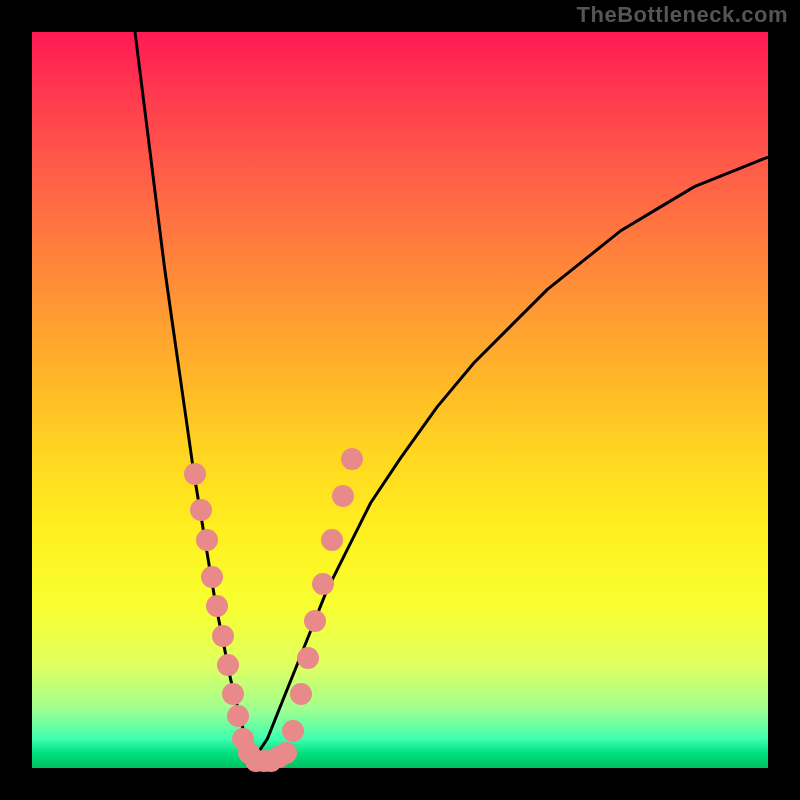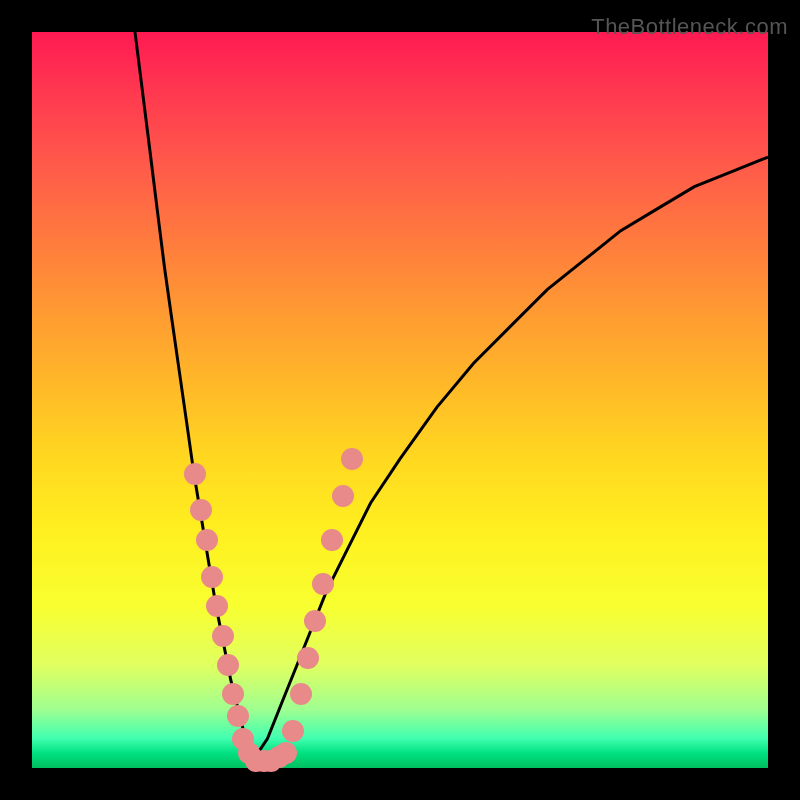--- a/index.html
+++ b/index.html
@@ -6,25 +6,25 @@
   body {
     width: 800px;
     height: 800px;
     background: #000;
     position: relative;
     font-family: Arial, sans-serif;
     overflow: hidden;
   }
   .watermark {
     position: absolute;
-    top: 14px;
+    top: 2px;
     right: 12px;
     color: #555;
     font-size: 22px;
-    font-weight: 400;
+    font-weight: 700;
     letter-spacing: 0.5px;
     z-index: 10;
   }
   .plot-area {
     position: absolute;
     left: 32px;
     top: 32px;
     width: 736px;
     height: 736px;
     background: linear-gradient(to bottom,

